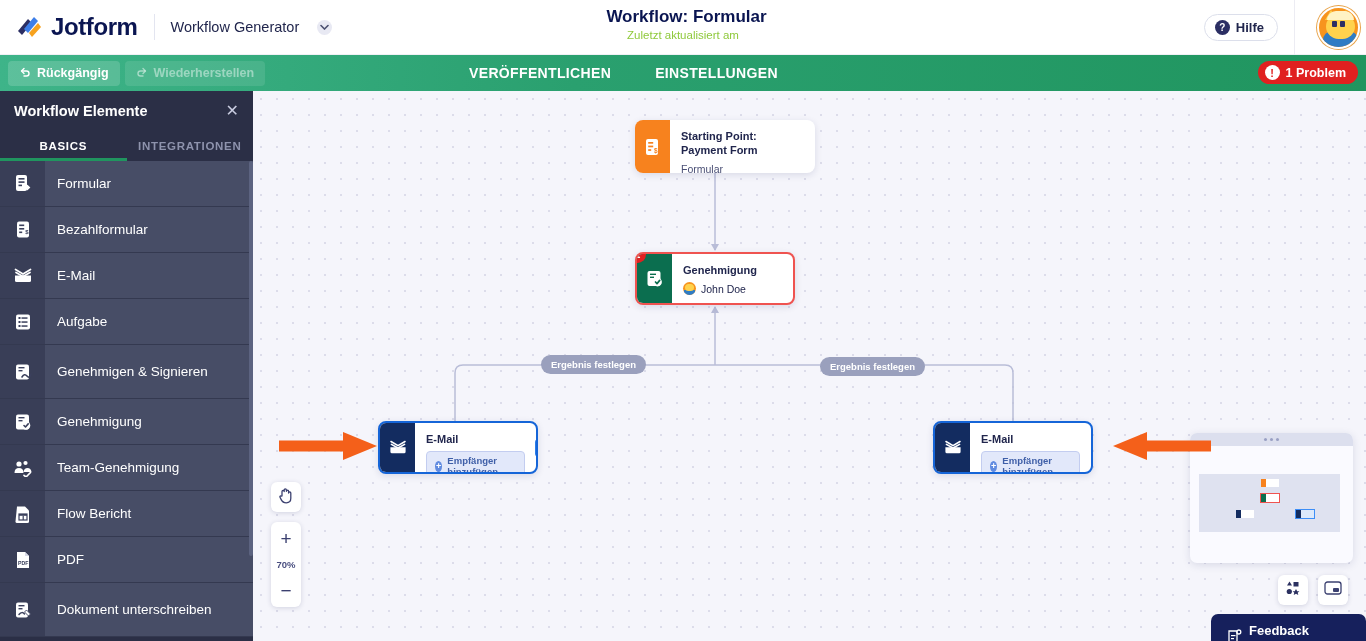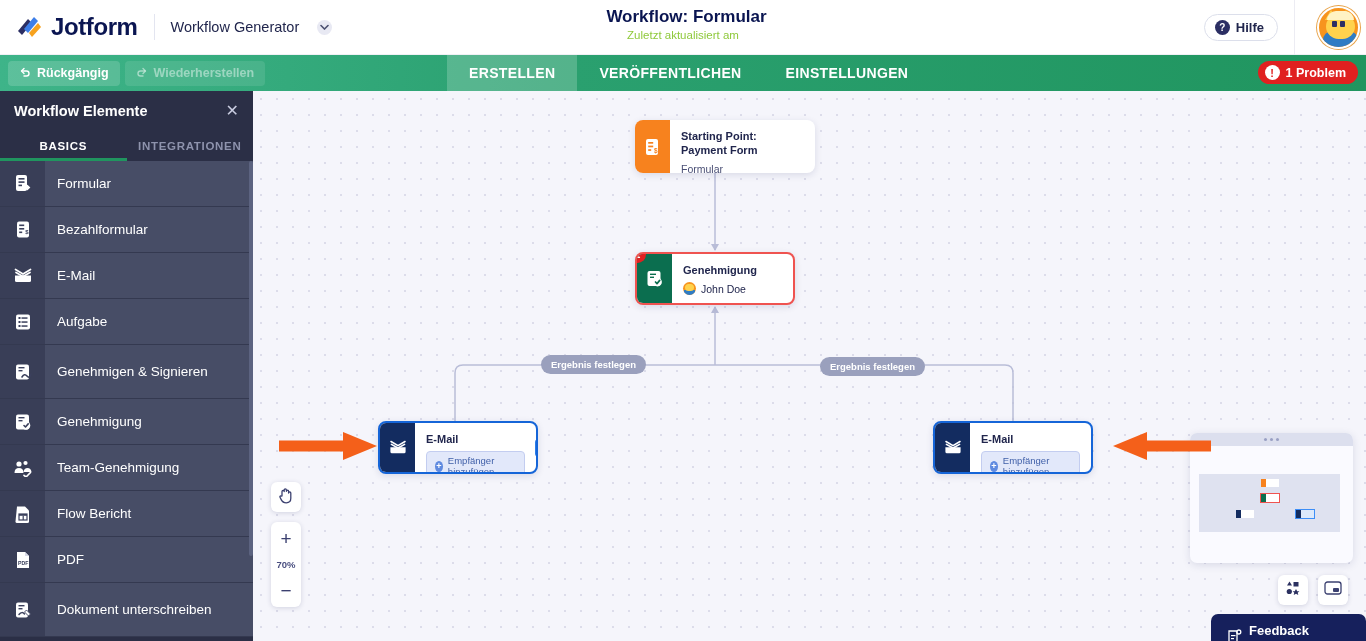--- a/index.html
+++ b/index.html
@@ -191,21 +191,21 @@
   #node-email-right { left: 680px; top: 330px; }
   .recip-btn {
     display: flex; align-items: center; gap: 5px;
     background: #e2e8fa; border: 1px solid #c3cdf0; border-radius: 4px;
     padding: 3px 8px; margin-top: 5px; cursor: pointer;
   }
   .recip-btn .plus {
     width: 11px; height: 11px; border-radius: 50%; background: #5f8ae0; color: #fff;
     font-size: 9px; line-height: 11px; text-align: center; font-weight: 700;
   }
-  .recip-btn .rtxt { font-size: 9.5px; font-weight: 400; color: #3f5fa8; }
+  .recip-btn .rtxt { font-size: 9.5px; font-weight: 700; color: #3f5fa8; }
   .handle {
     position: absolute; width: 7px; height: 18px; border-radius: 4px; background: #2b7de9;
   }
 
   .pill {
     position: absolute; background: #9aa0bd; color: #ffffff;
     font-size: 9.5px; font-weight: 700; border-radius: 10px;
     padding: 4px 10px; white-space: nowrap; cursor: pointer;
   }
   #pill-left { left: 288px; top: 264px; }
@@ -328,21 +328,20 @@
           <svg width="12" height="12" viewBox="0 0 12 12">
               <path d="M9 5 H4.5a2.5 2.5 0 1 0 0 5H7" stroke="rgba(255,255,255,0.5)" stroke-width="1.4" fill="none" stroke-linecap="round"></path>
               <path d="M7 2.5 L9.5 5 L7 7.5" stroke="rgba(255,255,255,0.5)" stroke-width="1.4" fill="none" stroke-linecap="round" stroke-linejoin="round"></path>
             </svg>
         </span>
         <span>Wiederherstellen</span>
       </div>
     </div>
 
     <div class="tabs">
-      <div class="tab active">ERSTELLEN</div>
       <div class="tab">VERÖFFENTLICHEN</div>
       <div class="tab">EINSTELLUNGEN</div>
     </div>
 
     <div class="problem-badge">
       <span class="excl">!</span>
       <span>1 Problem</span>
     </div>
   </div>
 

